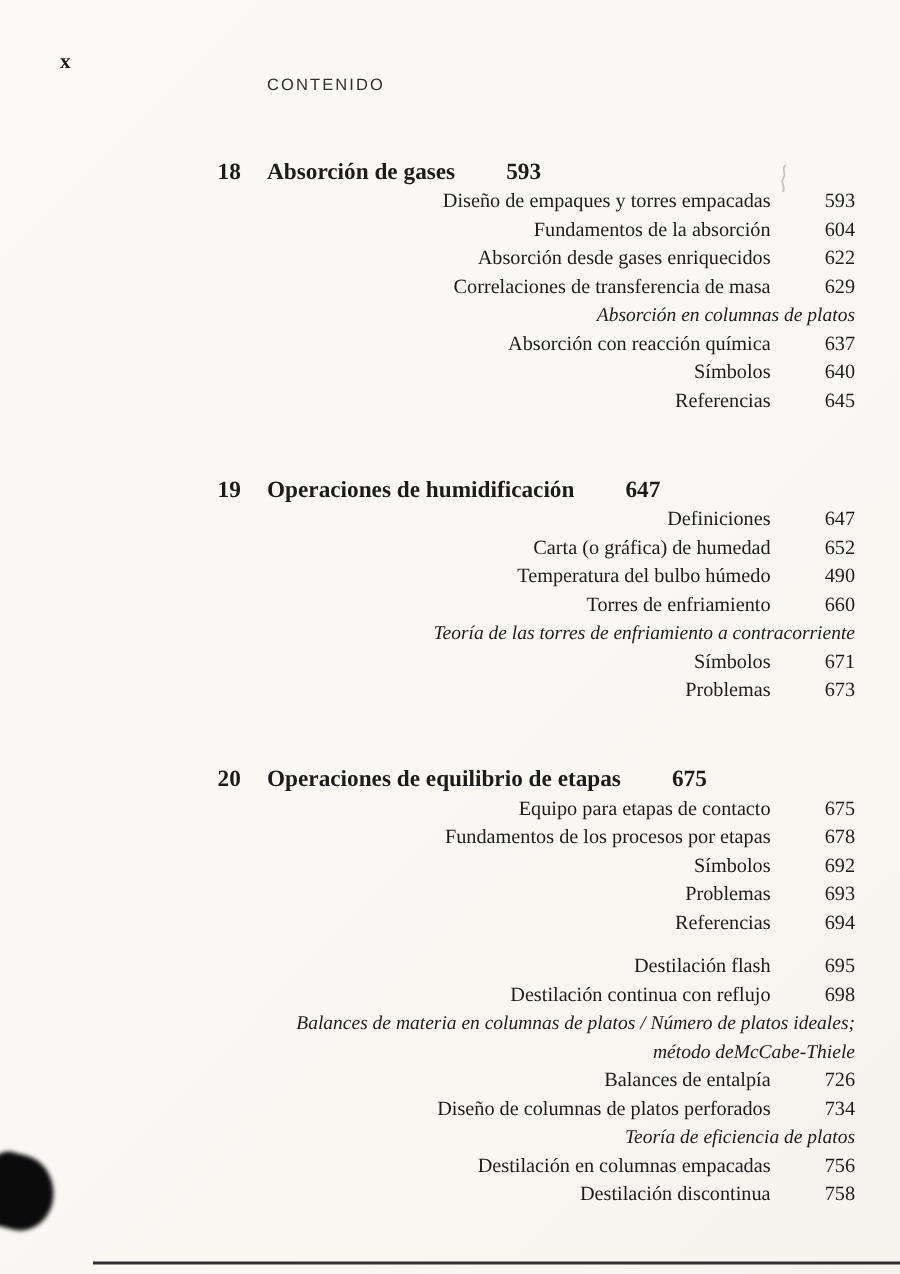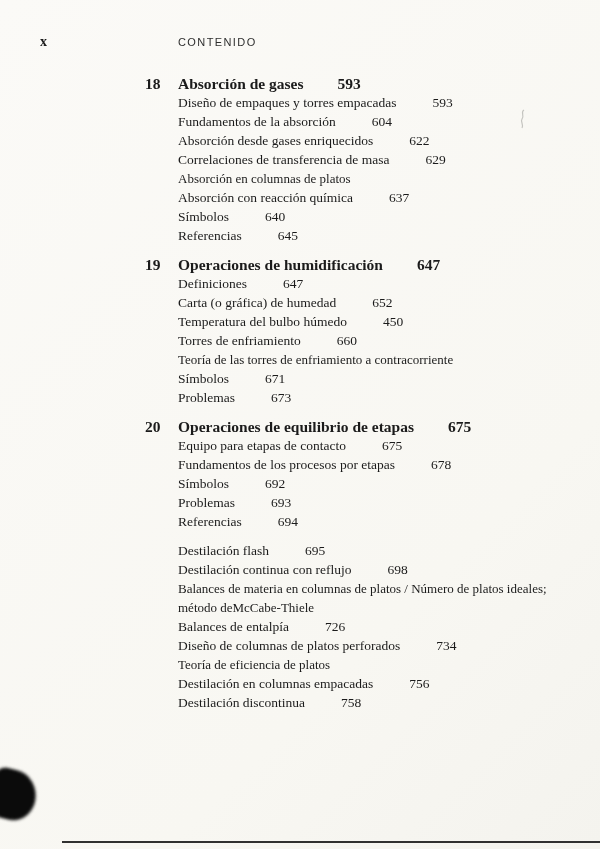--- a/index.html
+++ b/index.html
@@ -27,48 +27,49 @@
   .folio {
     position: absolute;
     left: 40px;
     top: 1px;
     font-weight: bold;
     font-size: 14px;
   }
   .header-title {
     position: absolute;
     left: 178px;
-    top: 3px;
+    top: 18px;
     font-family: "Liberation Sans", sans-serif;
     font-size: 11px;
     letter-spacing: 1.4px;
     color: #2e2e2e;
   }
   .toc {
     position: absolute;
     top: 74px;
     left: 145px;
     width: 440px;
   }
   .chapter { margin: 0 0 10px 0; }
   .chapter-heading {
     font-weight: bold;
     font-size: 15.5px;
     line-height: 19px;
     white-space: nowrap;
   }
-  .chapter-num { display: inline-block; width: 33px; }
+  .chapter-num { display: inline-block; width: 33px; margin-top: 31px; }
   .chapter-page { margin-left: 34px; }
   .entries { margin-left: 33px; }
   .entry {
     font-size: 13.5px;
     line-height: 19px;
     max-width: 392px;
+    text-align: right;
   }
-  .entry.italic { font-size: 13px; }
+  .entry.italic { font-style: italic; font-size: 13px; }
   .entry .it { }
   .entry-page { margin-left: 36px; }
   
   .scan-blob {
     position: absolute;
     left: -10px;
     top: 770px;
     width: 46px;
     height: 50px;
     background: #0b0b0b;
@@ -121,21 +122,21 @@
           <div class="entry"><span class="entry-text">Absorción con reacción química</span><span class="entry-page">637</span></div>
           <div class="entry"><span class="entry-text">Símbolos</span><span class="entry-page">640</span></div>
           <div class="entry"><span class="entry-text">Referencias</span><span class="entry-page">645</span></div>
         </div>
       </section>
       <section class="chapter">
         <div class="chapter-heading"><span class="chapter-num">19</span><span class="chapter-title">Operaciones de humidificación</span><span class="chapter-page">647</span></div>
         <div class="entries">
           <div class="entry"><span class="entry-text">Definiciones</span><span class="entry-page">647</span></div>
           <div class="entry"><span class="entry-text">Carta (o gráfica) de humedad</span><span class="entry-page">652</span></div>
-          <div class="entry"><span class="entry-text">Temperatura del bulbo húmedo</span><span class="entry-page">450</span></div>
+          <div class="entry"><span class="entry-text">Temperatura del bulbo húmedo</span><span class="entry-page">490</span></div>
           <div class="entry"><span class="entry-text">Torres de enfriamiento</span><span class="entry-page">660</span></div>
           <div class="entry italic"><span class="entry-text">Teoría de las torres de enfriamiento a contracorriente</span></div>
           <div class="entry"><span class="entry-text">Símbolos</span><span class="entry-page">671</span></div>
           <div class="entry"><span class="entry-text">Problemas</span><span class="entry-page">673</span></div>
         </div>
       </section>
       <section class="chapter">
         <div class="chapter-heading"><span class="chapter-num">20</span><span class="chapter-title">Operaciones de equilibrio de etapas</span><span class="chapter-page">675</span></div>
         <div class="entries">
           <div class="entry"><span class="entry-text">Equipo para etapas de contacto</span><span class="entry-page">675</span></div>

